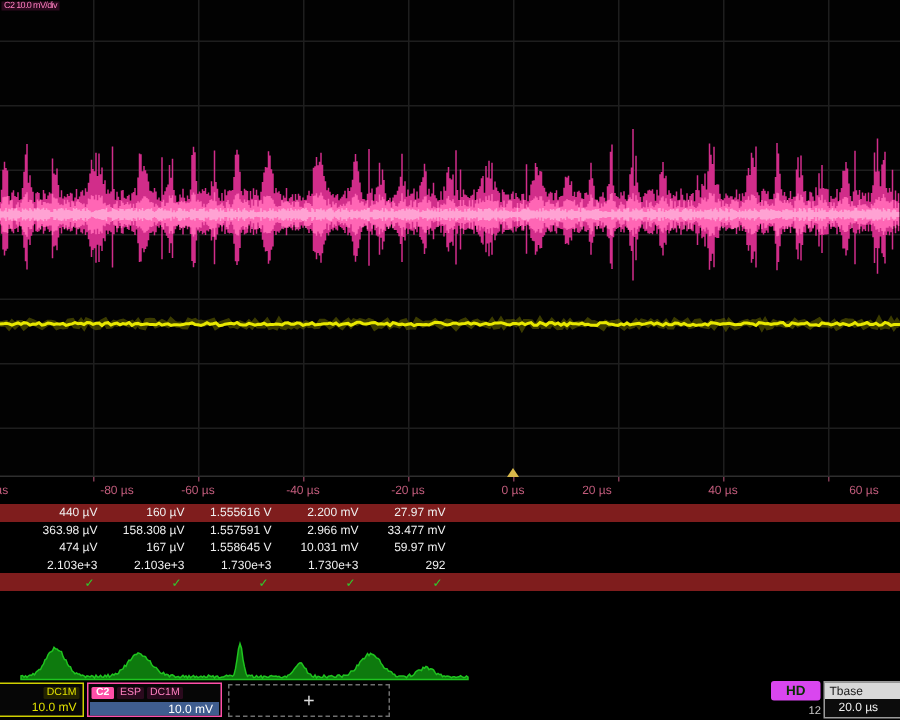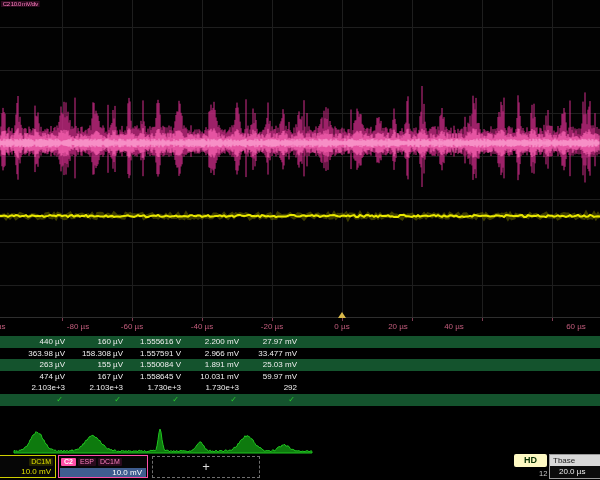--- a/index.html
+++ b/index.html
@@ -18,41 +18,41 @@
   #axis{position:absolute;left:0;top:318px;width:600px;height:17px;}
   .tick{position:absolute;top:0;width:1px;height:3px;background:#7c3a52;}
   .tlabel{position:absolute;top:4px;width:60px;text-align:center;font-size:8px;line-height:9px;color:#c25c7c;}
   #trigmark{position:absolute;top:-6px;width:0;height:0;border-left:4px solid transparent;
             border-right:4px solid transparent;border-bottom:6px solid #d8b84a;}
   
   #mtable{position:absolute;left:0;top:336px;width:600px;}
   .mrow{display:grid;grid-template-columns:repeat(10,58px);padding-left:10px;height:11.5px;
         align-items:center;}
   .mrow.hdr{height:12px;}
-  .mrow.alt{background:#14532d;}
+  .mrow.alt{background:#7f1d1d;}
   .mcell{font-size:8px;line-height:9px;text-align:right;padding-right:3px;color:#efefef;
          font-family:"Liberation Sans",sans-serif;white-space:nowrap;overflow:hidden;}
   .mhead{font-size:8px;line-height:9px;text-align:center;color:#d6ccd1;white-space:nowrap;overflow:hidden;}
   .mhead.dim{color:#4d4d4d;text-align:left;padding-left:8px;}
   .chk{font-size:8px;text-align:right;padding-right:5px;color:#2ecc2e;}
   
   .descbox{position:absolute;top:455px;height:23px;background:#060606;box-sizing:border-box;}
   #c1box{left:-34px;width:90px;border:1px solid #cfcf00;}
   #c2box{left:58px;width:90px;border:1px solid #ff4fa8;}
   .drow1{display:flex;align-items:center;height:10px;gap:2px;padding:1px 2px 0 2px;}
   .drow2{height:10px;font-size:8px;line-height:10px;text-align:right;padding:0 4px;}
   .chbadge{font-size:7px;line-height:8px;font-weight:bold;padding:0 3px;border-radius:1px;}
   .c2badge{background:#ff4fa8;color:#fff;}
   .tag{font-size:7px;line-height:8px;padding:0 2px;border-radius:1px;background:#2a0a1d;color:#ff7fc0;}
   .tag.c1{background:#232300;color:#e0e000;}
   #c1box .drow2{color:#e0e000;}
   #c2box .drow2{background:#3f5d8f;color:#fff;margin:1px;height:9px;line-height:9px;}
   #addbox{position:absolute;left:152px;top:456px;width:108px;height:22px;border:1px dashed #6f6f6f;
           box-sizing:border-box;color:#dcdcdc;font-size:13px;line-height:20px;text-align:center;}
-  #hdbadge{position:absolute;left:514px;top:454px;width:33px;height:13px;background:#fef9c3;
+  #hdbadge{position:absolute;left:514px;top:454px;width:33px;height:13px;background:#d946ef;
            border-radius:2px;color:#073000;font-size:9px;font-weight:bold;line-height:13px;text-align:center;}
   #bits{position:absolute;left:530px;top:469px;width:41px;font-size:7.5px;color:#c8c8c8;text-align:center;}
   #tbasebox{position:absolute;left:549px;top:454px;width:60px;height:25px;box-sizing:border-box;
             border:1px solid #9a9a9a;background:#0c0c0c;}
   #tbasehdr{height:11px;background:#d8d8d8;color:#1a1a1a;font-size:8px;line-height:11px;padding-left:3px;}
   #tbaseval{height:12px;color:#f0f0f0;font-size:8px;line-height:12px;padding-left:9px;white-space:nowrap;}
 </style>
 </head>
 <body>
 
@@ -89,21 +89,21 @@
   <div id="annot">C2 10.0 mV/div</div>
 
   <div id="axis">
     <span class="tlabel" style="left:-38px">-100 µs</span>
     <span class="tlabel" style="left:48px">-80 µs</span>
     <span class="tlabel" style="left:102px">-60 µs</span>
     <span class="tlabel" style="left:172px">-40 µs</span>
     <span class="tlabel" style="left:242px">-20 µs</span>
     <span class="tlabel" style="left:312px">0 µs</span>
     <span class="tlabel" style="left:368px">20 µs</span>
-    <span class="tlabel" style="left:424px">40 µs</span>
+    <span class="tlabel" style="left:452px">40 µs</span>
     <span class="tlabel" style="left:546px">60 µs</span>
     <div id="trigmark" style="left:338px"></div>
   <div class="tick" style="left: 62px;"></div>
       <div class="tick" style="left: 132px;"></div>
       <div class="tick" style="left: 202px;"></div>
       <div class="tick" style="left: 272px;"></div>
       <div class="tick" style="left: 342px;"></div>
       <div class="tick" style="left: 412px;"></div>
       <div class="tick" style="left: 482px;"></div>
       <div class="tick" style="left: 552px;"></div>
@@ -116,27 +116,20 @@
       <span class="mcell">1.555616 V</span>
       <span class="mcell">2.200 mV</span>
       <span class="mcell">27.97 mV</span>
     </div>
     <div class="mrow">
       <span class="mcell">363.98 µV</span>
       <span class="mcell">158.308 µV</span>
       <span class="mcell">1.557591 V</span>
       <span class="mcell">2.966 mV</span>
       <span class="mcell">33.477 mV</span>
-    </div>
-    <div class="mrow alt">
-      <span class="mcell">263 µV</span>
-      <span class="mcell">155 µV</span>
-      <span class="mcell">1.550084 V</span>
-      <span class="mcell">1.891 mV</span>
-      <span class="mcell">25.03 mV</span>
     </div>
     <div class="mrow">
       <span class="mcell">474 µV</span>
       <span class="mcell">167 µV</span>
       <span class="mcell">1.558645 V</span>
       <span class="mcell">10.031 mV</span>
       <span class="mcell">59.97 mV</span>
     </div>
     <div class="mrow">
       <span class="mcell">2.103e+3</span>

